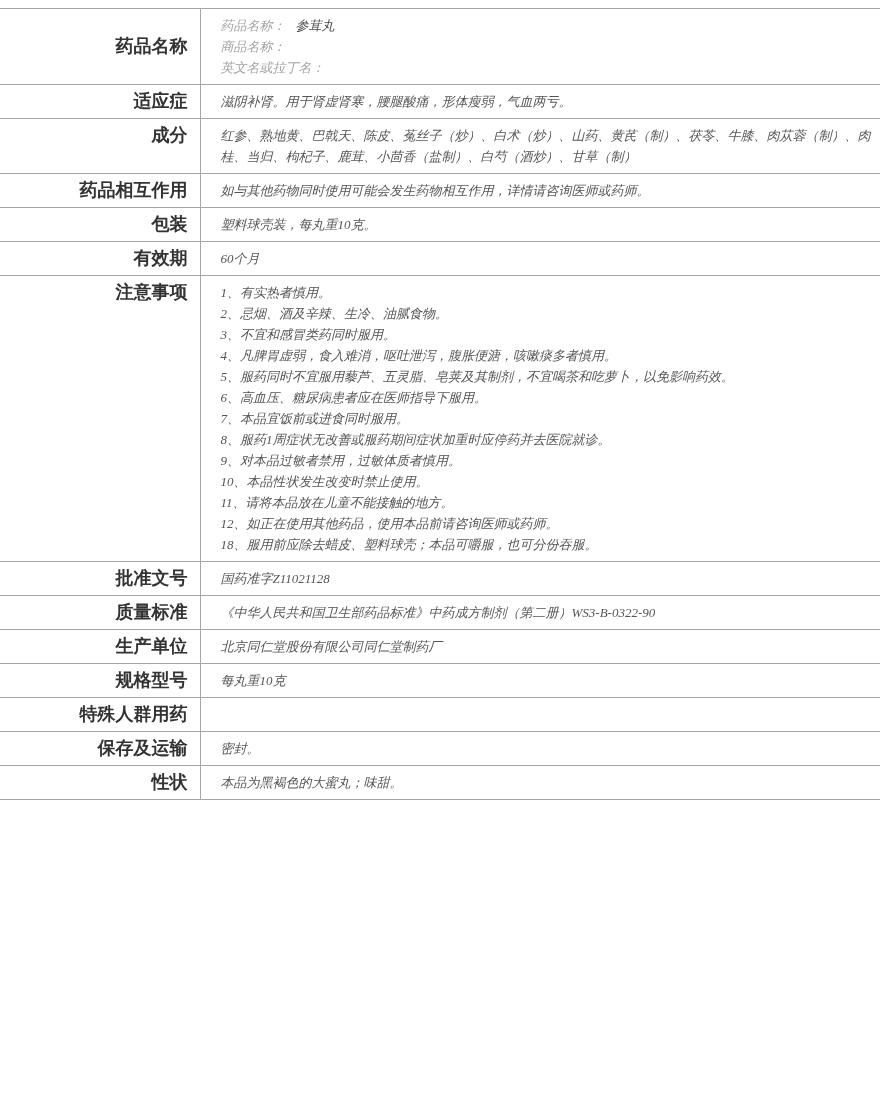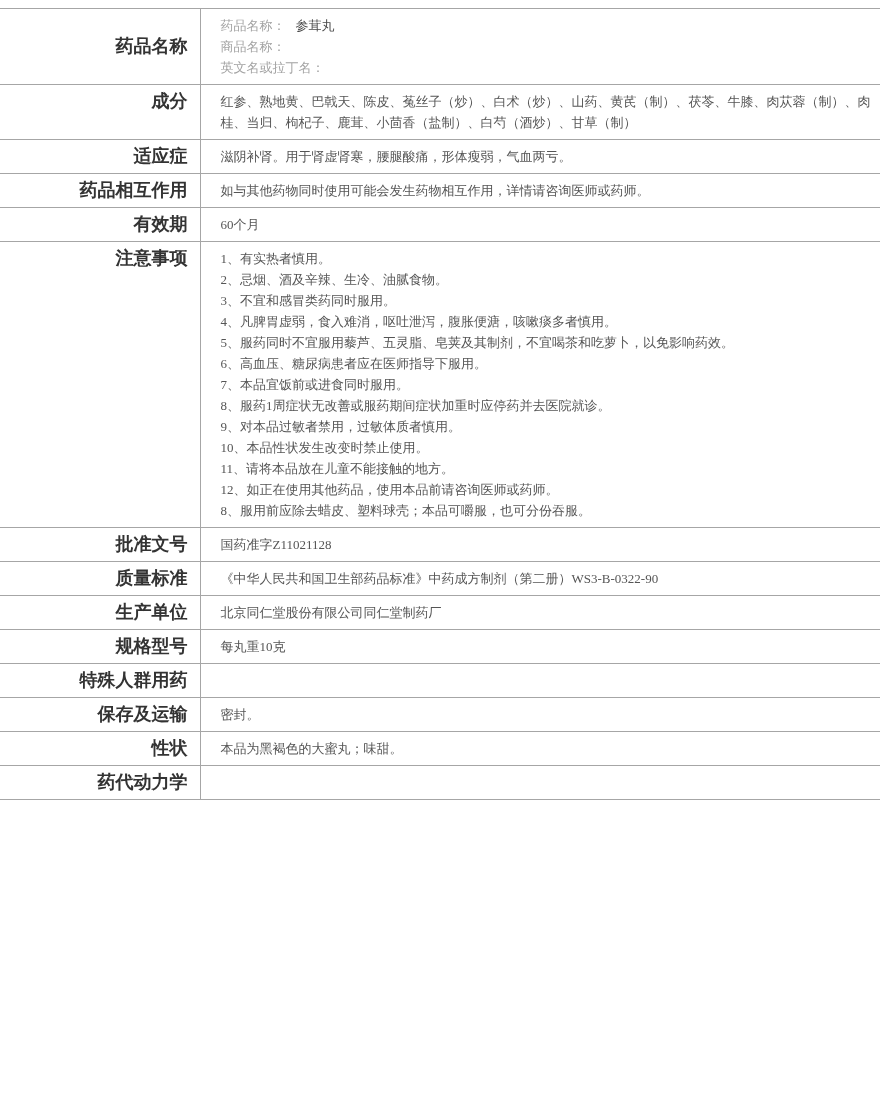--- a/index.html
+++ b/index.html
@@ -40,20 +40,21 @@
     color: #333333;
     white-space: nowrap;
   }
   th.label-cell.mid { vertical-align: middle; }
   td.value-cell {
     vertical-align: top;
     padding: 6px 6px 6px 20px;
     font-size: 13px;
     line-height: 21px;
     color: #555555;
+    font-style: italic;
   }
   .field-line { line-height: 21px; }
   .field-name { color: #a3a3a3; }
   .field-value { color: #4a4a4a; padding-left: 10px; }
   .note-line { line-height: 21px; }
 </style>
 </head>
 <body>
 
 <div class="doc">
@@ -67,34 +68,38 @@
       <tr class="row">
         <th class="label-cell mid">药品名称</th>
         <td class="value-cell">
           <div class="field-line"><span class="field-name">药品名称：</span><span class="field-value">参茸丸</span></div>
           <div class="field-line"><span class="field-name">商品名称：</span><span class="field-value"></span></div>
           <div class="field-line"><span class="field-name">英文名或拉丁名：</span><span class="field-value"></span></div>
         </td>
       </tr>
 
       <tr class="row">
-        <th class="label-cell">成分</th>
-        <td class="value-cell">红参、熟地黄、巴戟天、陈皮、菟丝子（炒）、白术（炒）、山药、黄芪（制）、茯苓、牛膝、肉苁蓉（制）、肉桂、当归、枸杞子、鹿茸、小茴香（盐制）、白芍（酒炒）、甘草（制）</td>
+        <th class="label-cell">适应症</th>
+        <td class="value-cell">滋阴补肾。用于肾虚肾寒，腰腿酸痛，形体瘦弱，气血两亏。</td>
       </tr>
 
       <tr class="row">
-        <th class="label-cell">适应症</th>
-        <td class="value-cell">滋阴补肾。用于肾虚肾寒，腰腿酸痛，形体瘦弱，气血两亏。</td>
+        <th class="label-cell">成分</th>
+        <td class="value-cell">红参、熟地黄、巴戟天、陈皮、菟丝子（炒）、白术（炒）、山药、黄芪（制）、茯苓、牛膝、肉苁蓉（制）、肉桂、当归、枸杞子、鹿茸、小茴香（盐制）、白芍（酒炒）、甘草（制）</td>
       </tr>
 
       <tr class="row">
         <th class="label-cell">药品相互作用</th>
         <td class="value-cell">如与其他药物同时使用可能会发生药物相互作用，详情请咨询医师或药师。</td>
       </tr>
 
+      <tr class="row">
+        <th class="label-cell">包装</th>
+        <td class="value-cell">塑料球壳装，每丸重10克。</td>
+      </tr>
 
 
       <tr class="row">
         <th class="label-cell">有效期</th>
         <td class="value-cell">60个月</td>
       </tr>
 
 
       <tr class="row">
         <th class="label-cell">注意事项</th>
@@ -104,21 +109,21 @@
           <div class="note-line">3、不宜和感冒类药同时服用。</div>
           <div class="note-line">4、凡脾胃虚弱，食入难消，呕吐泄泻，腹胀便溏，咳嗽痰多者慎用。</div>
           <div class="note-line">5、服药同时不宜服用藜芦、五灵脂、皂荚及其制剂，不宜喝茶和吃萝卜，以免影响药效。</div>
           <div class="note-line">6、高血压、糖尿病患者应在医师指导下服用。</div>
           <div class="note-line">7、本品宜饭前或进食同时服用。</div>
           <div class="note-line">8、服药1周症状无改善或服药期间症状加重时应停药并去医院就诊。</div>
           <div class="note-line">9、对本品过敏者禁用，过敏体质者慎用。</div>
           <div class="note-line">10、本品性状发生改变时禁止使用。</div>
           <div class="note-line">11、请将本品放在儿童不能接触的地方。</div>
           <div class="note-line">12、如正在使用其他药品，使用本品前请咨询医师或药师。</div>
-          <div class="note-line">8、服用前应除去蜡皮、塑料球壳；本品可嚼服，也可分份吞服。</div>
+          <div class="note-line">18、服用前应除去蜡皮、塑料球壳；本品可嚼服，也可分份吞服。</div>
         </td>
       </tr>
 
       <tr class="row">
         <th class="label-cell">批准文号</th>
         <td class="value-cell">国药准字Z11021128</td>
       </tr>
 
       <tr class="row">
         <th class="label-cell">质量标准</th>
@@ -145,21 +150,17 @@
       <tr class="row">
         <th class="label-cell">保存及运输</th>
         <td class="value-cell">密封。</td>
       </tr>
 
       <tr class="row">
         <th class="label-cell">性状</th>
         <td class="value-cell">本品为黑褐色的大蜜丸；味甜。</td>
       </tr>
 
-      <tr class="row">
-        <th class="label-cell">药代动力学</th>
-        <td class="value-cell"></td>
-      </tr>
 
 
     </tbody>
   </table>
 </div>
 
 </body></html>

